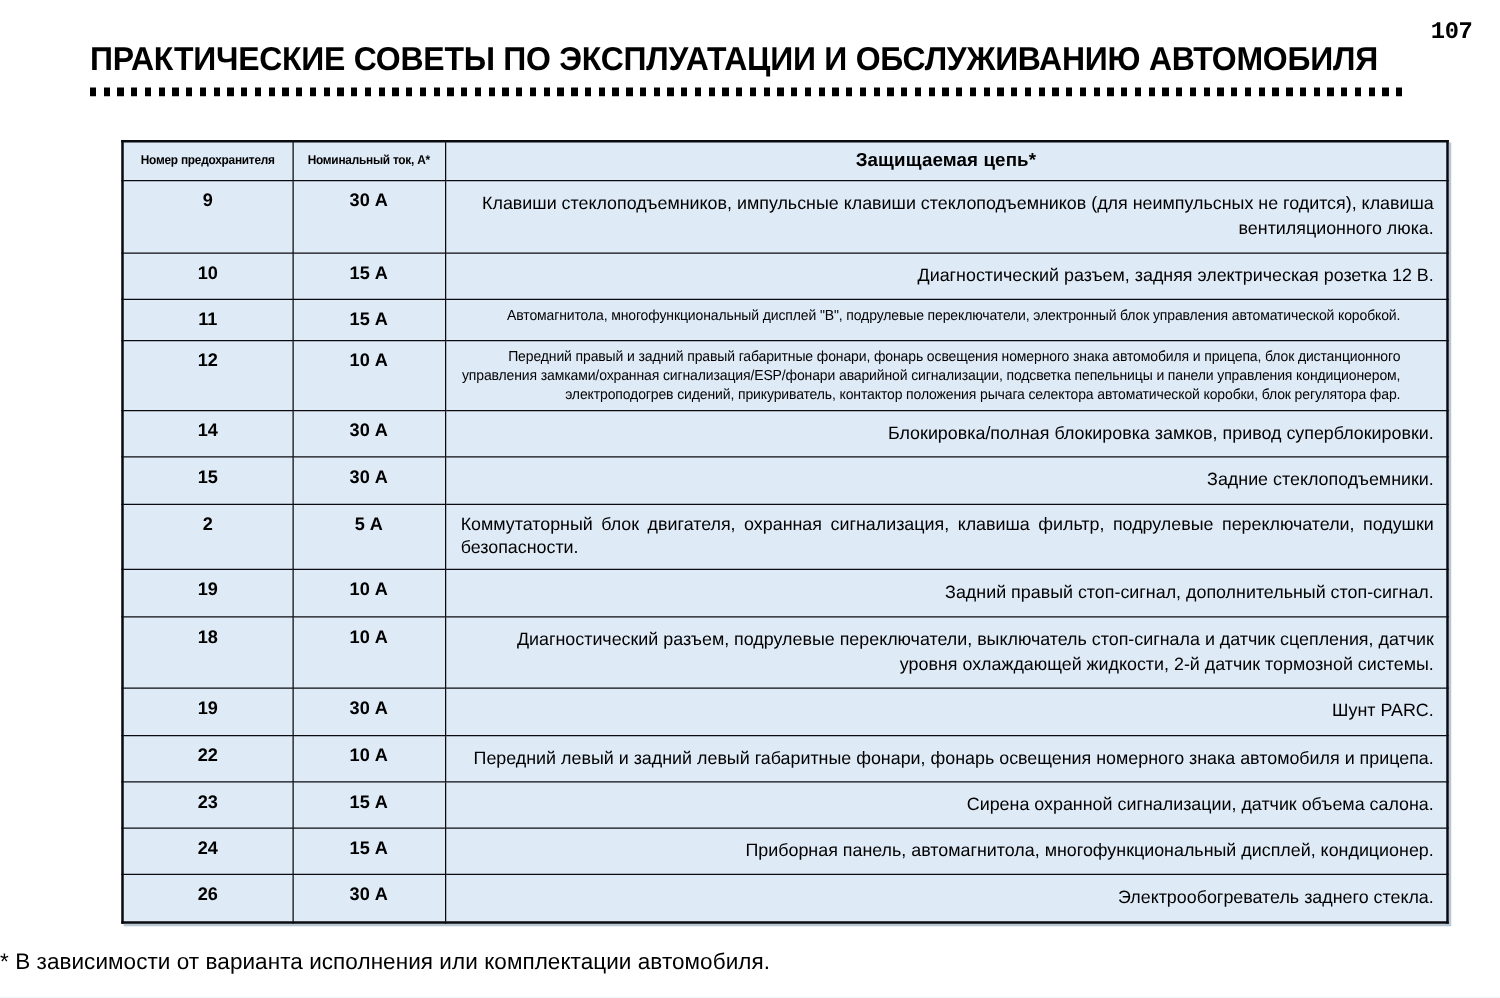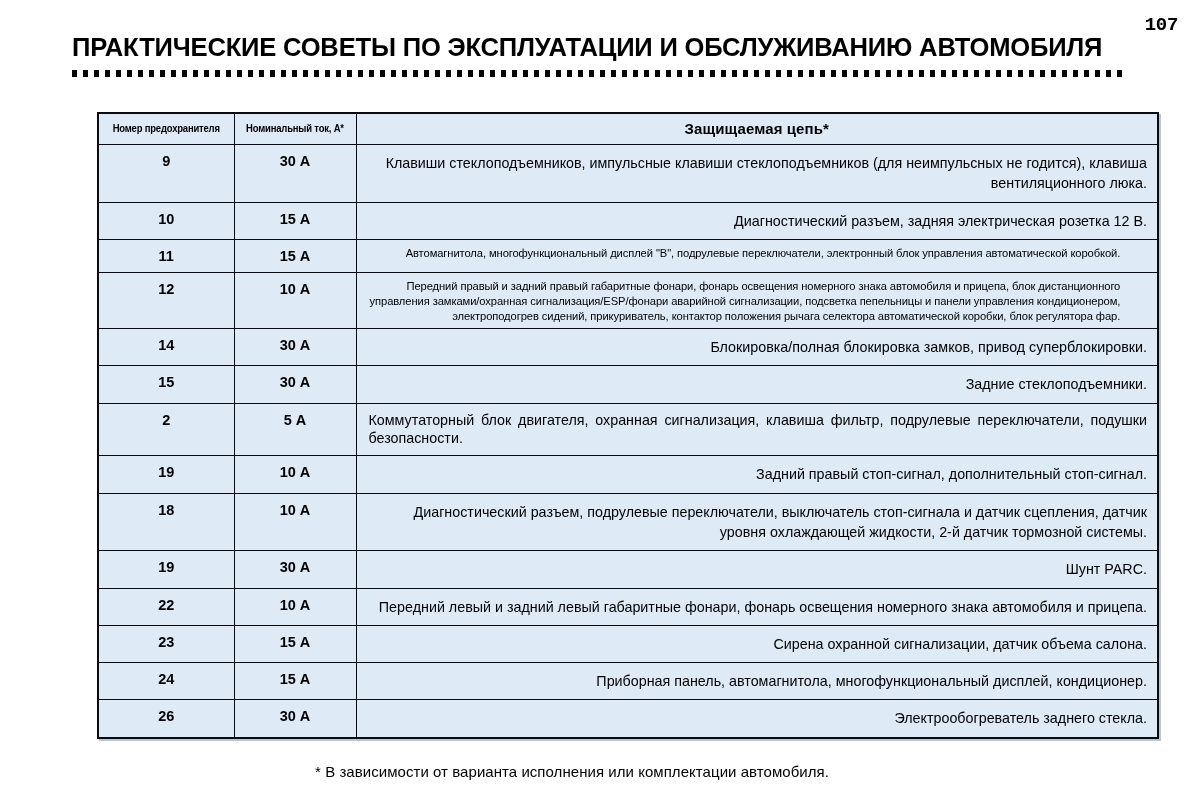--- a/index.html
+++ b/index.html
@@ -152,22 +152,22 @@
     text-align-last: left;
     line-height: 1.25;
   }
 
   
   .footnote {
     position: absolute;
     left: 0;
     right: 56px;
     bottom: 18px;
-    text-align: center;
-    font-size: 15px;
+    text-align: left;
+    font-size: 18px;
     letter-spacing: 0.05px;
   }
 </style>
 </head>
 <body>
 
 <div class="page">
 
   <div class="page-number">107</div>
 

